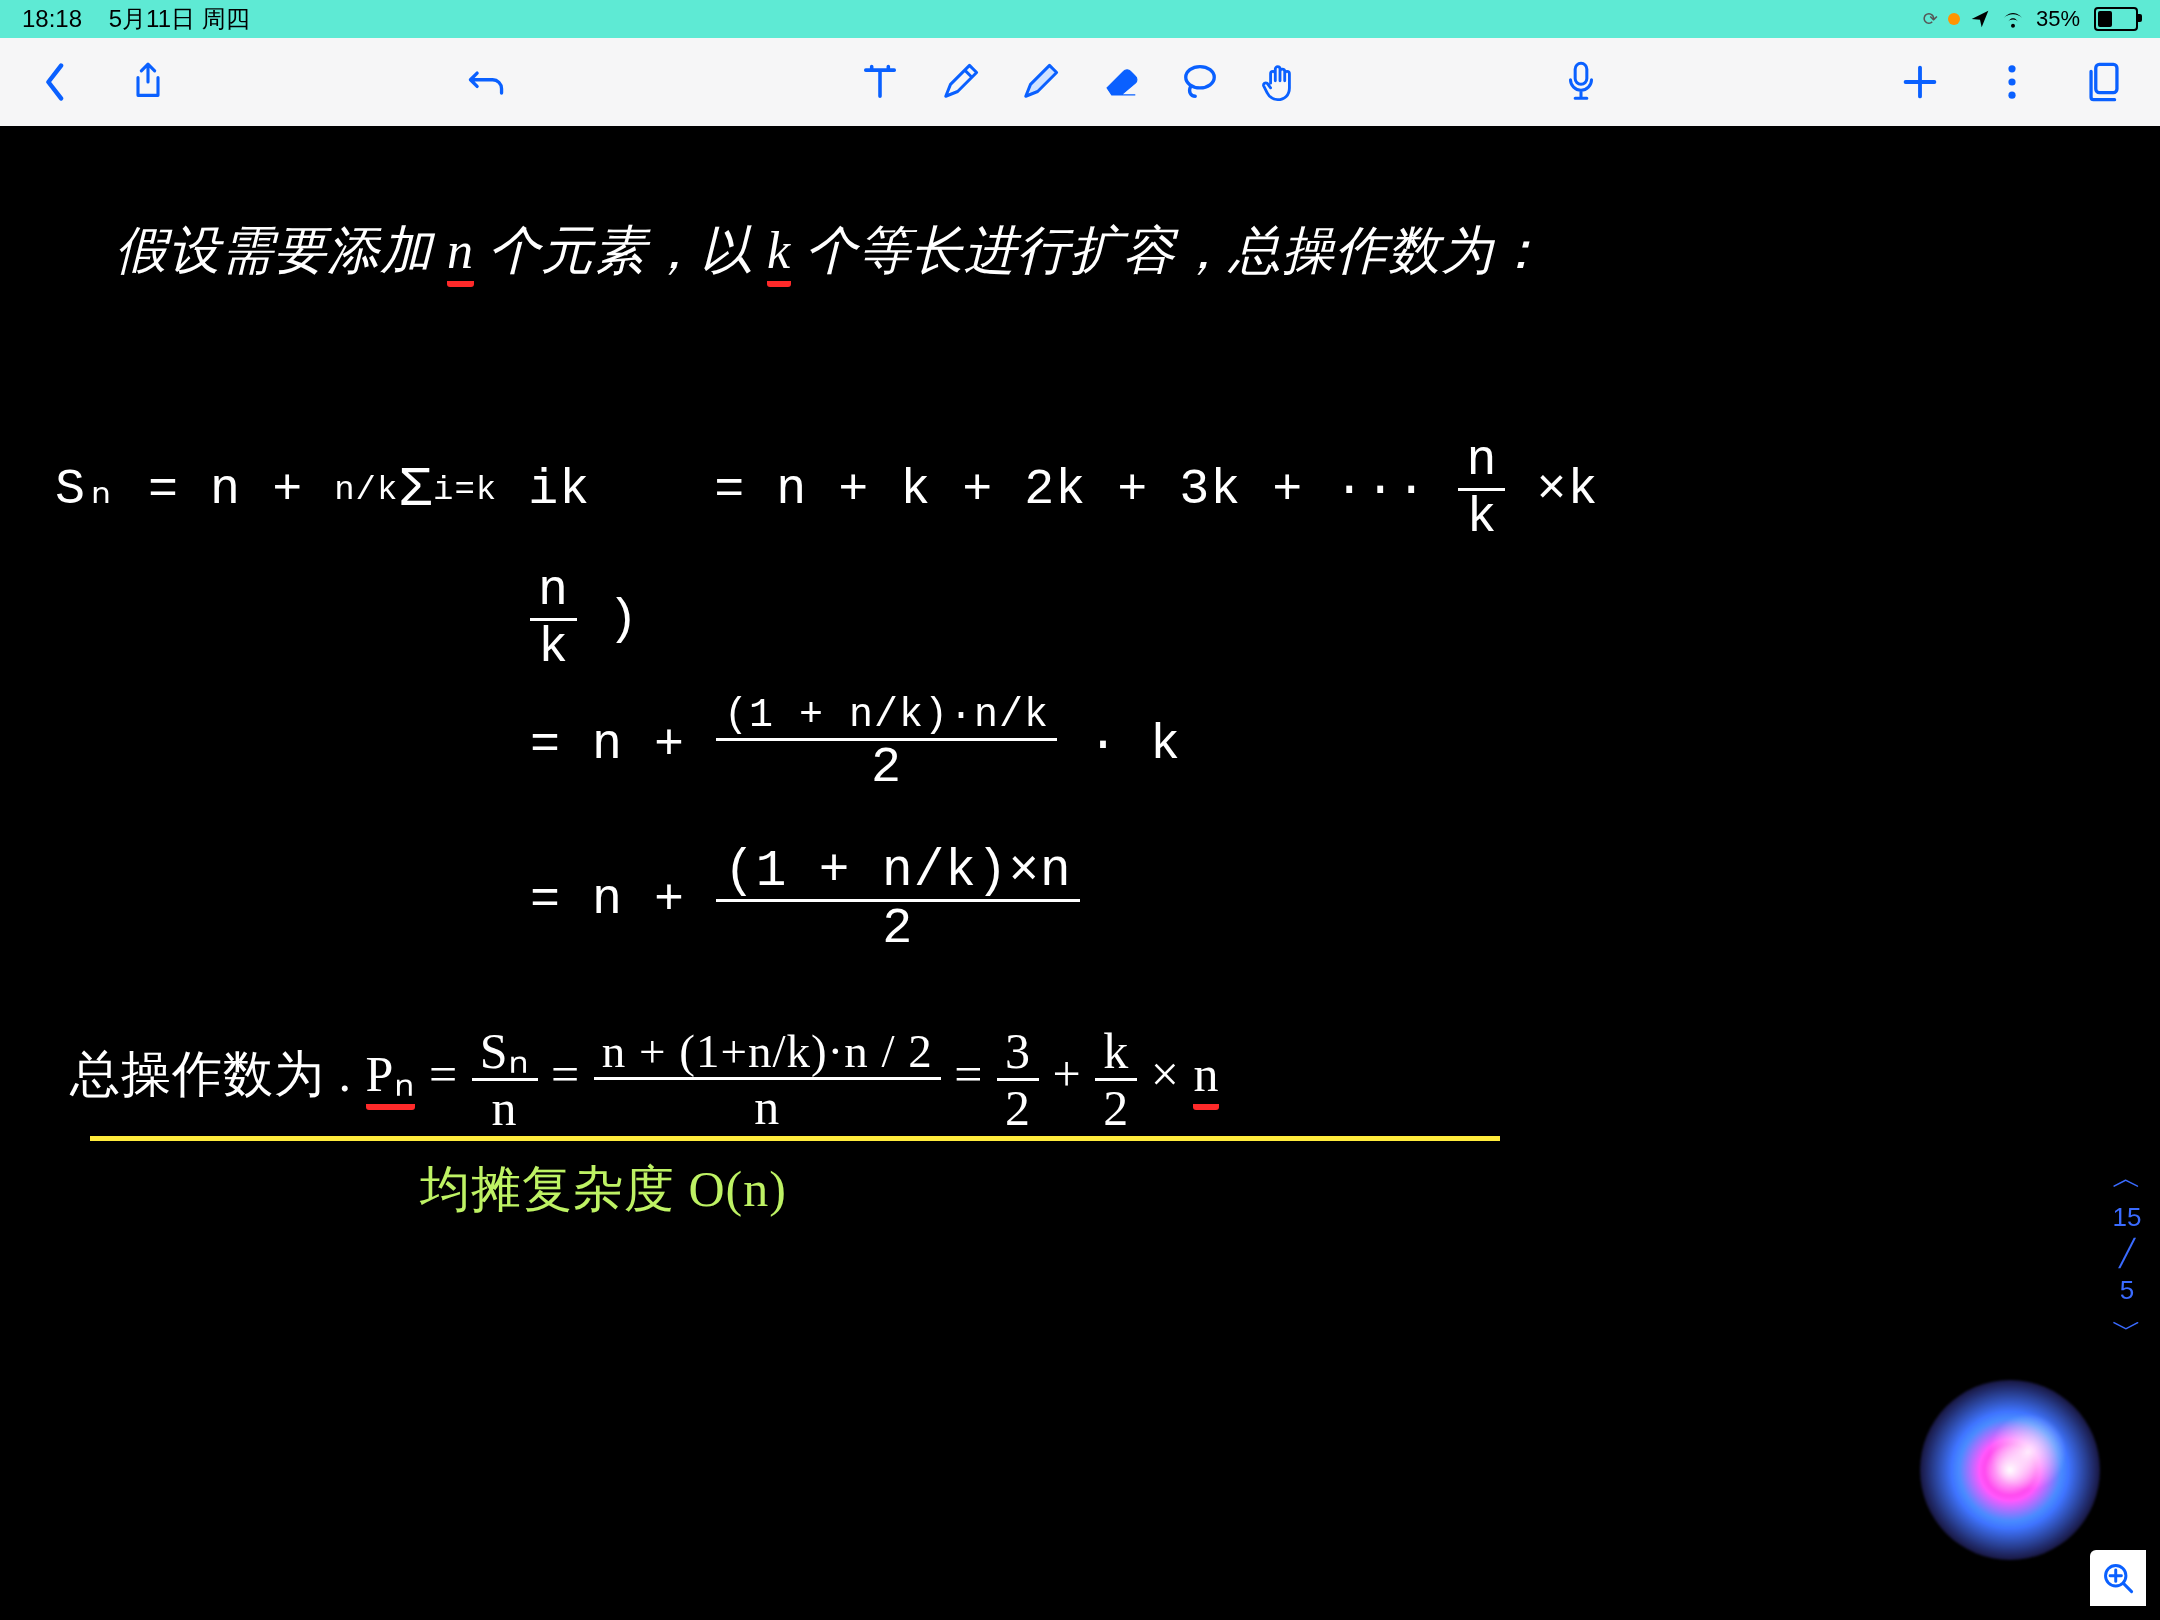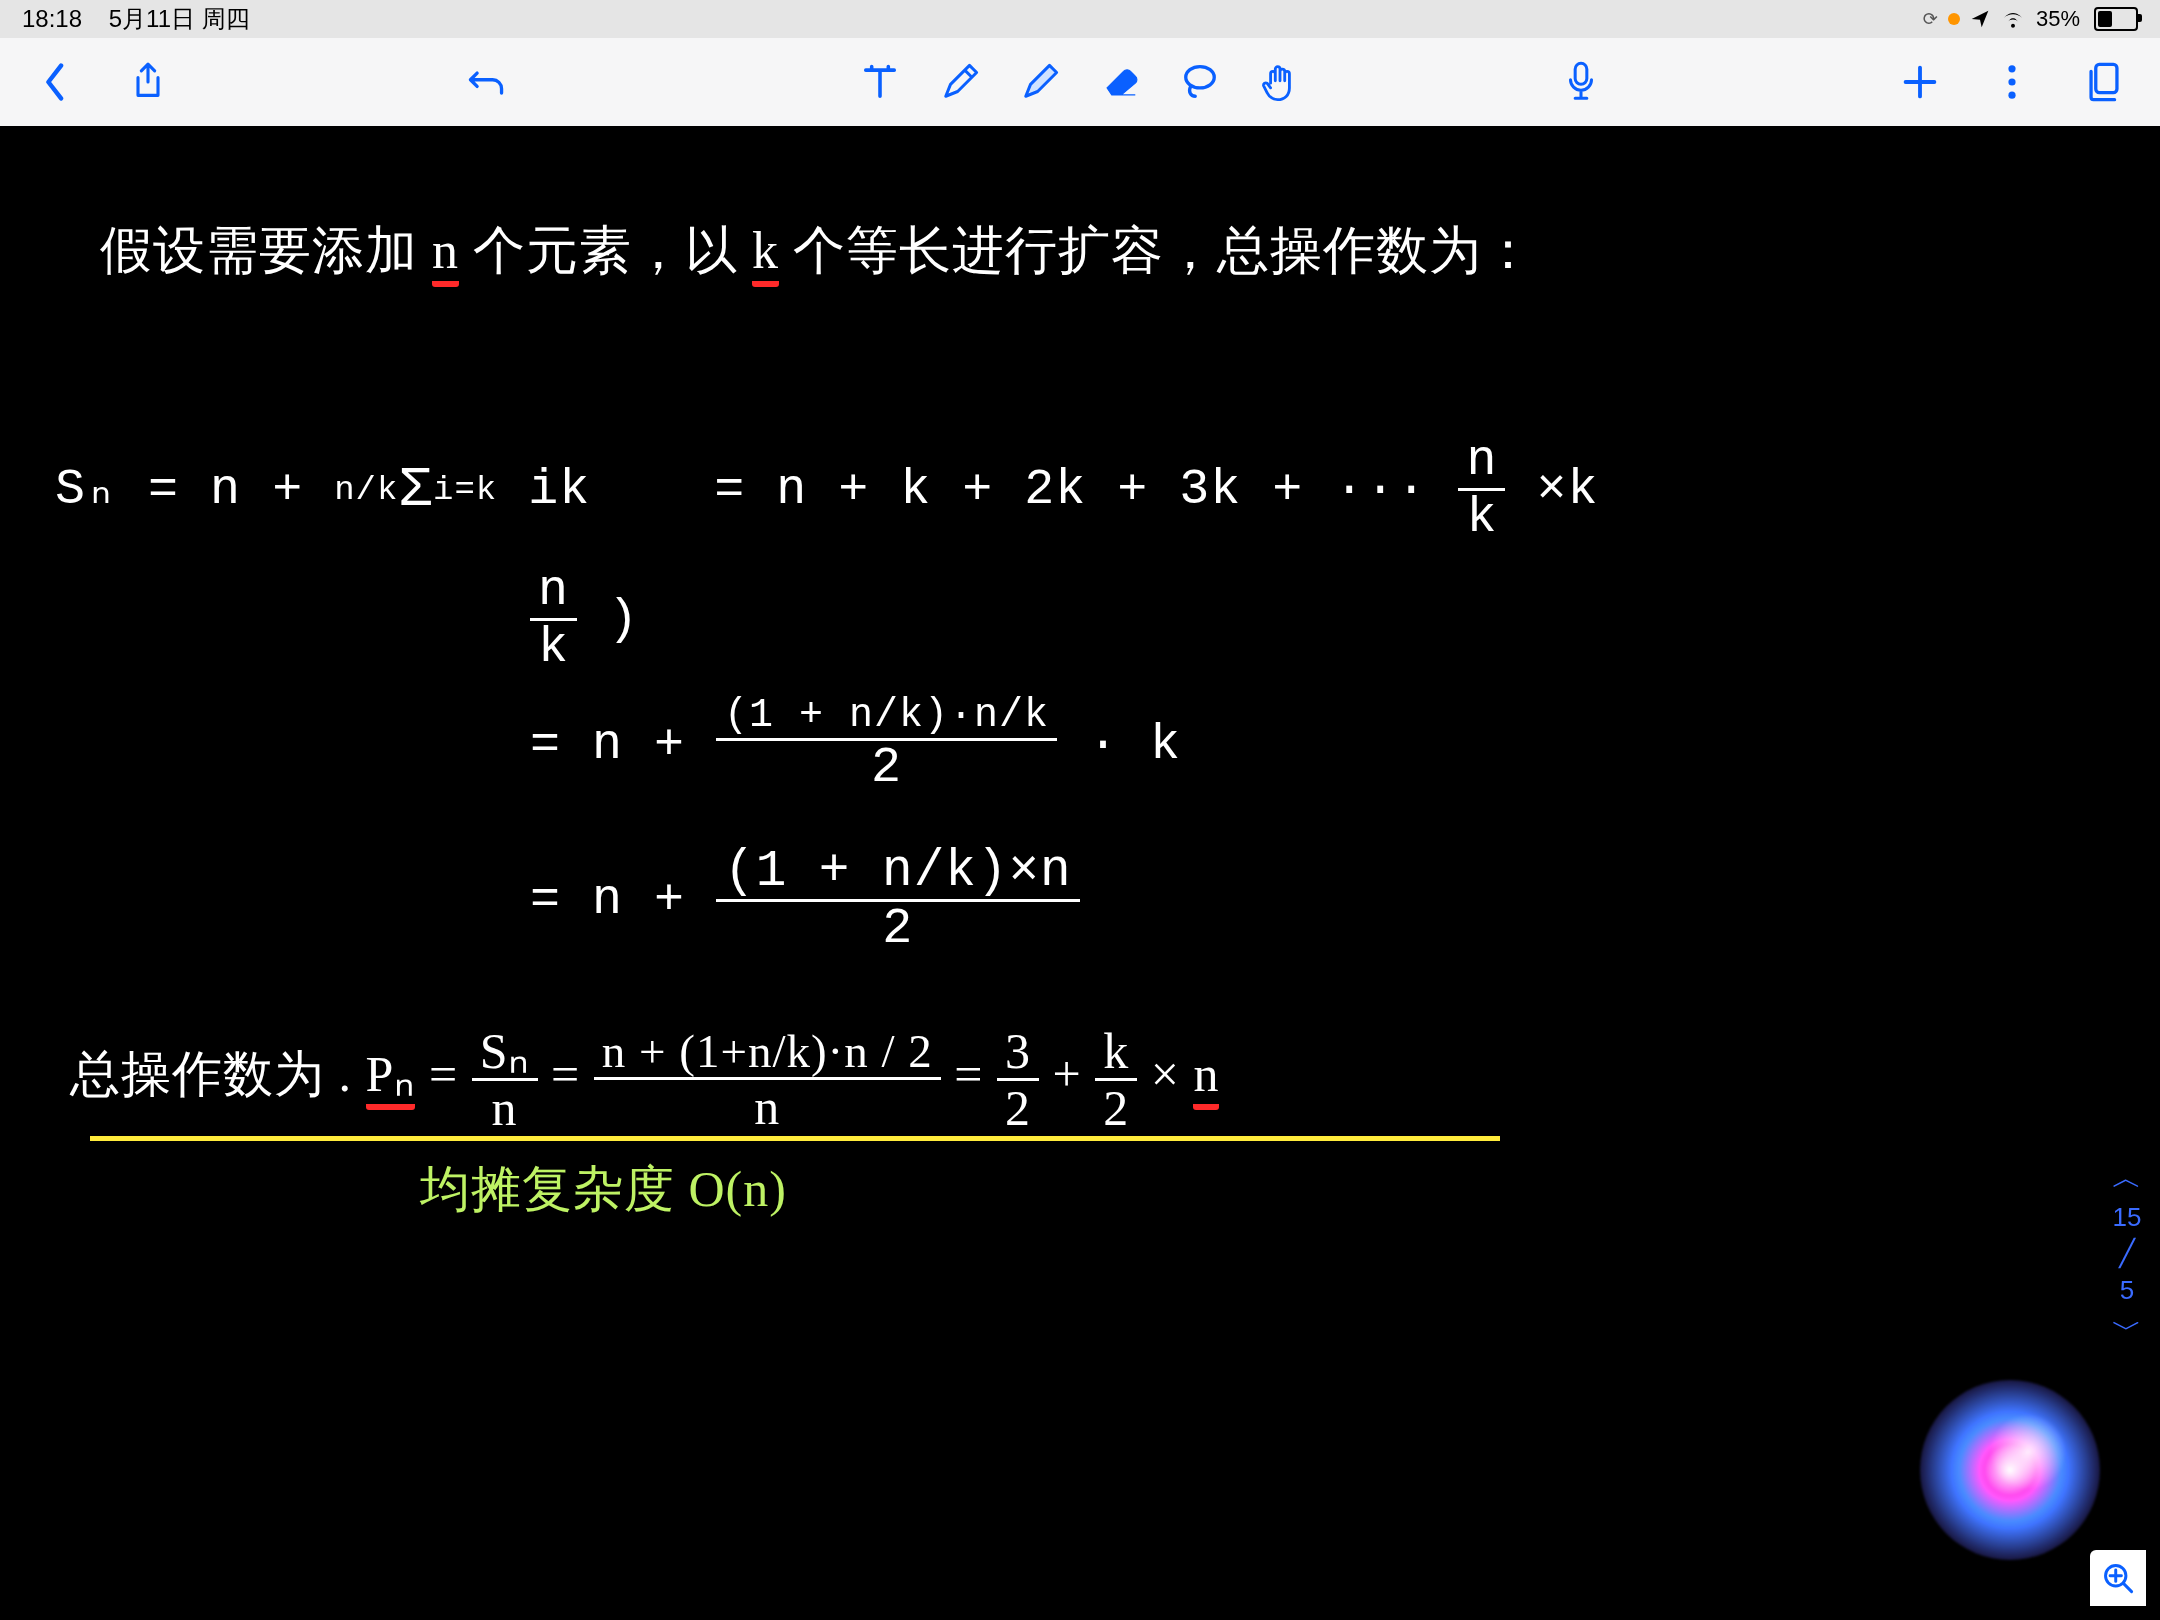--- a/index.html
+++ b/index.html
@@ -1,16 +1,16 @@
 <!DOCTYPE html>
 <html><head>
 <meta charset="utf-8">
 <style>
   html,body{margin:0;padding:0;width:2160px;height:1620px;background:#000;font-family:-apple-system,"Helvetica Neue",Arial,sans-serif;overflow:hidden;}
-  .statusbar{position:absolute;top:0;left:0;right:0;height:38px;background:#e5e5e5;display:flex;align-items:center;font-size:24px;color:#000;padding:0 22px;}
+  .statusbar{position:absolute;top:0;left:0;right:0;height:38px;background:#5eead4;display:flex;align-items:center;font-size:24px;color:#000;padding:0 22px;}
   .statusbar .left{flex:0 0 auto;font-weight:500;}
   .statusbar .right{margin-left:auto;display:flex;align-items:center;gap:10px;font-size:22px;}
   .toolbar{position:absolute;top:38px;left:0;right:0;height:88px;background:#f6f6f7;display:flex;align-items:center;padding:0 30px;border-bottom:1px solid #d0d0d0;}
   .ticon{width:52px;height:52px;display:flex;align-items:center;justify-content:center;color:#0a60ff;}
   .toolbar .left-group{display:flex;gap:40px;}
   .toolbar .center-group{position:absolute;left:50%;transform:translateX(-50%);display:flex;gap:28px;}
   .toolbar .right-group{margin-left:auto;display:flex;gap:40px;align-items:center;}
   .mic-group{position:absolute;left:1555px;}
   .undo-group{position:absolute;left:460px;}
   .canvas{position:absolute;top:126px;left:0;right:0;bottom:0;background:#000;}
@@ -148,21 +148,21 @@
       <svg width="36" height="40" viewBox="0 0 30 34">
           <rect x="8" y="2" width="18" height="24" rx="3" stroke="#0a60ff" stroke-width="2.8" fill="none"></rect>
           <path d="M4 8v22a2 2 0 0 0 2 2h18" stroke="#0a60ff" stroke-width="2.8" fill="none" stroke-linecap="round"></path>
         </svg>
     </div>
   </div>
 </div>
 
 <div class="canvas">
 
-  <div class="hand cn" style="top:90px;left:100px;font-size:52px;">
+  <div class="hand cn" style="top:90px;left:115px;font-size:52px;font-style:italic;">
     <span>假设需要添加 </span>
     <span class="red-u">n</span>
     <span> 个元素，以 </span>
     <span class="red-u">k</span>
     <span> 个等长进行扩容，总操作数为：</span>
   </div>
 
   <div class="hand" style="top:310px;left:55px;font-size:50px;">
     <span>Sₙ = n + </span>
     <span style="display:inline-flex;flex-direction:row;align-items:center;vertical-align:middle;font-size:34px;line-height:1">

